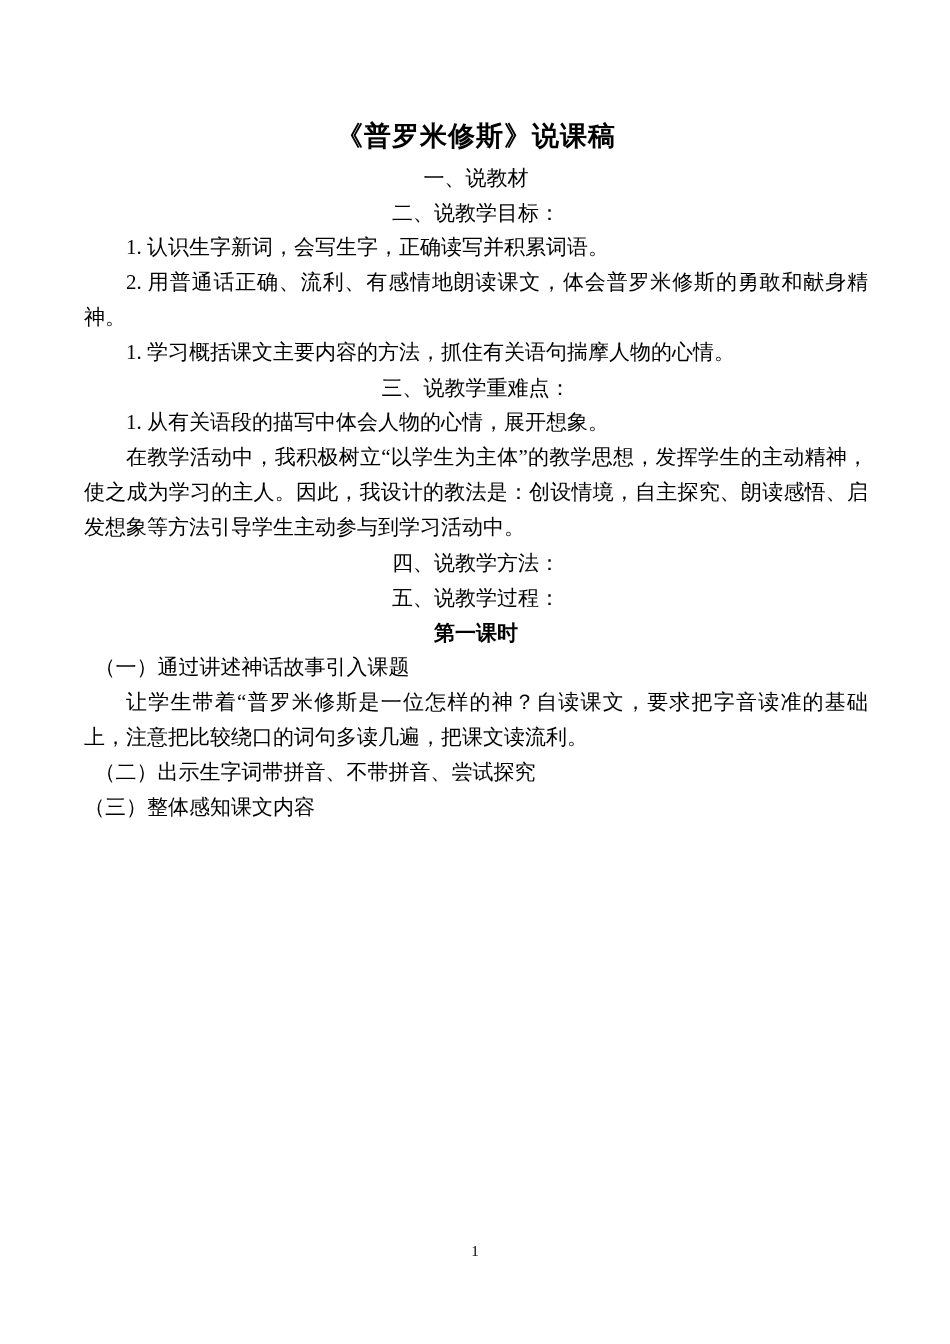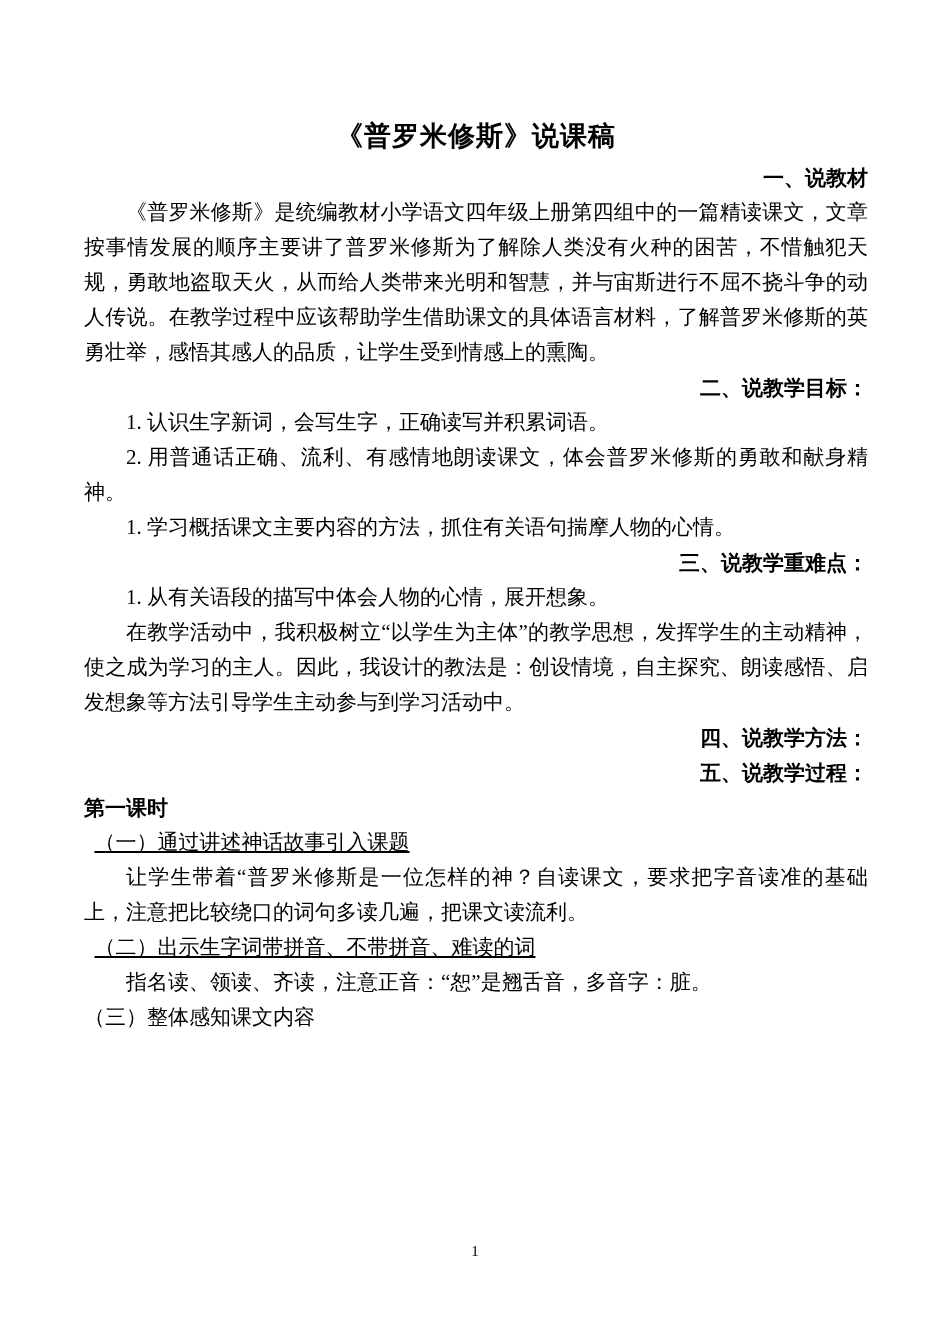--- a/index.html
+++ b/index.html
@@ -34,67 +34,66 @@
   }
   .blk {
     margin: 0;
     font-size: 21px;
     line-height: 35px;
     text-align: justify;
     text-justify: inter-ideograph;
   }
   .sec-h {
     font-family: "Liberation Sans", "DejaVu Sans", sans-serif;
-    font-weight: bold;
-    text-align: right;
+    font-weight: normal;
+    text-align: center;
   }
   .indent2 { text-indent: 2em; }
-  .indent-half { text-indent: 0.5em; text-decoration: underline; }
+  .indent-half { text-indent: 0.5em; }
   .indent0 { text-indent: 0; }
   .center-h {
     font-family: "Liberation Sans", "DejaVu Sans", sans-serif;
     font-weight: bold;
+    text-align: center;
   }
   .footer {
     position: absolute;
     left: 0;
     right: 0;
     top: 1240px;
     text-align: center;
     font-size: 15px;
     line-height: 22px;
   }
 </style>
 </head>
 <body>
 
 <div class="page">
   <div class="doc">
 
     <h1 class="doc-title">《普罗米修斯》说课稿</h1>
 
     <p class="blk sec-h">一、说教材</p>
-    <p class="blk indent2">《普罗米修斯》是统编教材小学语文四年级上册第四组中的一篇精读课文，文章按事情发展的顺序主要讲了普罗米修斯为了解除人类没有火种的困苦，不惜触犯天规，勇敢地盗取天火，从而给人类带来光明和智慧，并与宙斯进行不屈不挠斗争的动人传说。在教学过程中应该帮助学生借助课文的具体语言材料，了解普罗米修斯的英勇壮举，感悟其感人的品质，让学生受到情感上的熏陶。</p>
 
     <p class="blk sec-h">二、说教学目标：</p>
     <p class="blk indent2">1. 认识生字新词，会写生字，正确读写并积累词语。</p>
     <p class="blk indent2">2. 用普通话正确、流利、有感情地朗读课文，体会普罗米修斯的勇敢和献身精神。</p>
     <p class="blk indent2">1. 学习概括课文主要内容的方法，抓住有关语句揣摩人物的心情。</p>
 
     <p class="blk sec-h">三、说教学重难点：</p>
     <p class="blk indent2">1. 从有关语段的描写中体会人物的心情，展开想象。</p>
 
     <p class="blk indent2">在教学活动中，我积极树立“以学生为主体”的教学思想，发挥学生的主动精神，使之成为学习的主人。因此，我设计的教法是：创设情境，自主探究、朗读感悟、启发想象等方法引导学生主动参与到学习活动中。</p>
     <p class="blk sec-h">四、说教学方法：</p>
 
     <p class="blk sec-h">五、说教学过程：</p>
     <p class="blk center-h">第一课时</p>
 
     <p class="blk indent-half">（一）通过讲述神话故事引入课题</p>
     <p class="blk indent2">让学生带着“普罗米修斯是一位怎样的神？自读课文，要求把字音读准的基础上，注意把比较绕口的词句多读几遍，把课文读流利。</p>
-    <p class="blk indent-half">（二）出示生字词带拼音、不带拼音、难读的词</p>
-    <p class="blk indent2">指名读、领读、齐读，注意正音：“恕”是翘舌音，多音字：脏。</p>
+    <p class="blk indent-half">（二）出示生字词带拼音、不带拼音、尝试探究</p>
     <p class="blk indent0">（三）整体感知课文内容</p>
 
   </div>
 
   <div class="footer">1</div>
 </div>
 
 </body></html>

